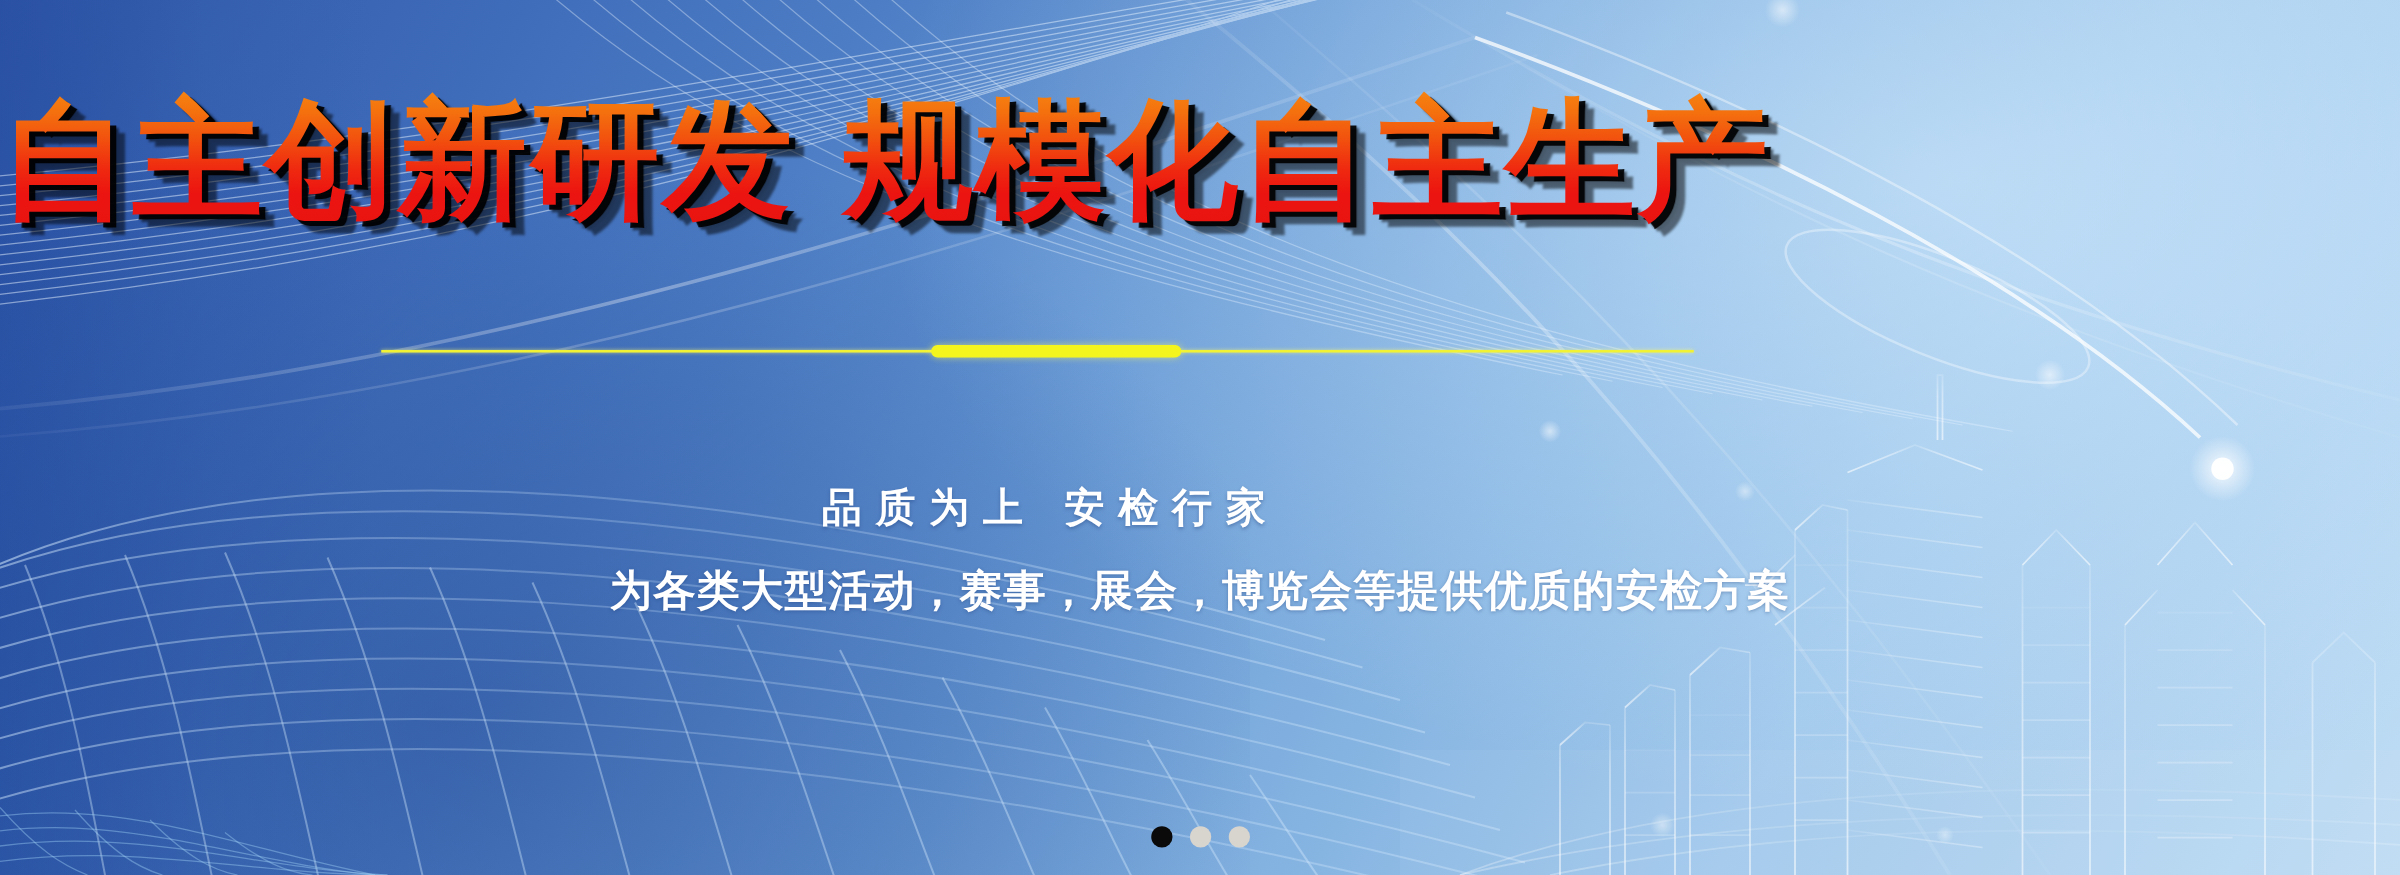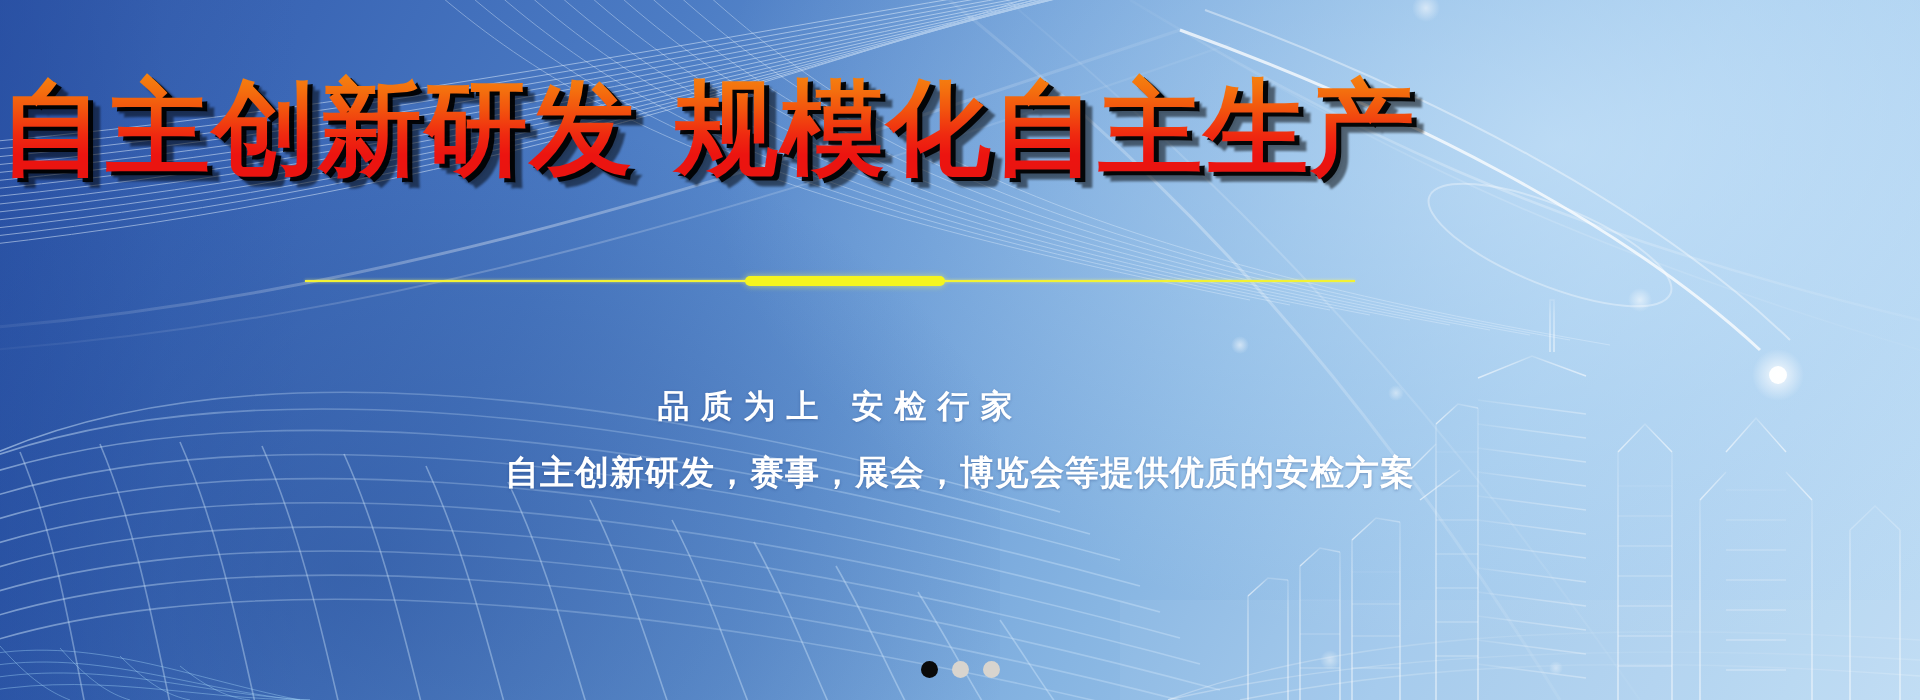--- a/index.html
+++ b/index.html
@@ -364,21 +364,21 @@
   <div class="headline-wrap">
     <h1 class="headline">自主创新研发 规模化自主生产</h1>
   </div>
 
   <div class="divider">
     <div class="thin"></div>
     <div class="thick"></div>
   </div>
 
   <div class="sub1">品质为上  安检行家</div>
-  <div class="sub2">自主创新研发，赛事，展会，博览会等提供优质的安检方案</div>
+  <div class="sub2">为各类大型活动，赛事，展会，博览会等提供优质的安检方案</div>
 
   <div class="dots">
     <span class="dot active"></span>
     <span class="dot"></span>
     <span class="dot"></span>
   </div>
 
 </div>
 
 </body></html>

